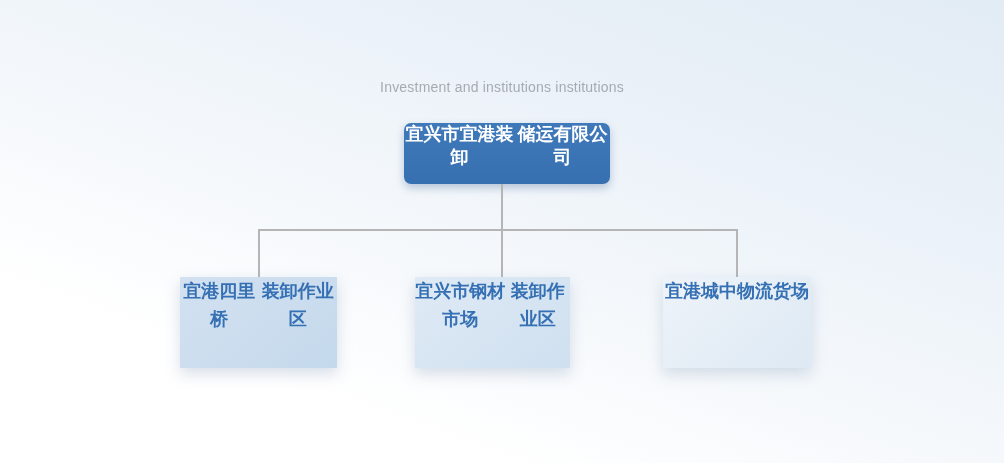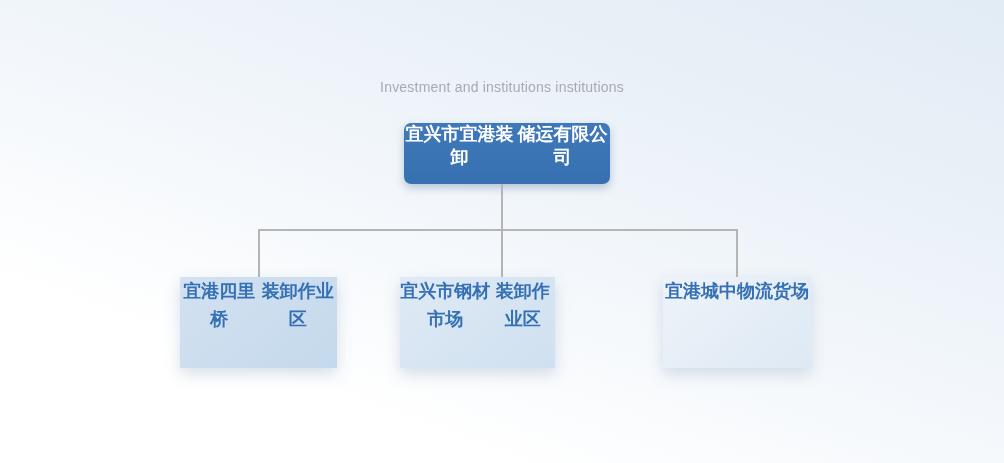--- a/index.html
+++ b/index.html
@@ -65,21 +65,21 @@
     color: #3470b3;
     font-size: 18px;
     line-height: 28px;
   }
   .node.child.c1 {
     left: 180px;
     width: 157px;
     background: linear-gradient(140deg, #d3e1f1 0%, #c4d9ec 100%);
   }
   .node.child.c2 {
-    left: 400px;
+    left: 415px;
     width: 155px;
     background: linear-gradient(140deg, #dfeaf5 0%, #cfe0f0 100%);
   }
   .node.child.c3 {
     left: 663px;
     width: 148px;
     background: linear-gradient(140deg, #eef3f9 0%, #dde9f4 100%);
   }
   .connector {
     position: absolute;

